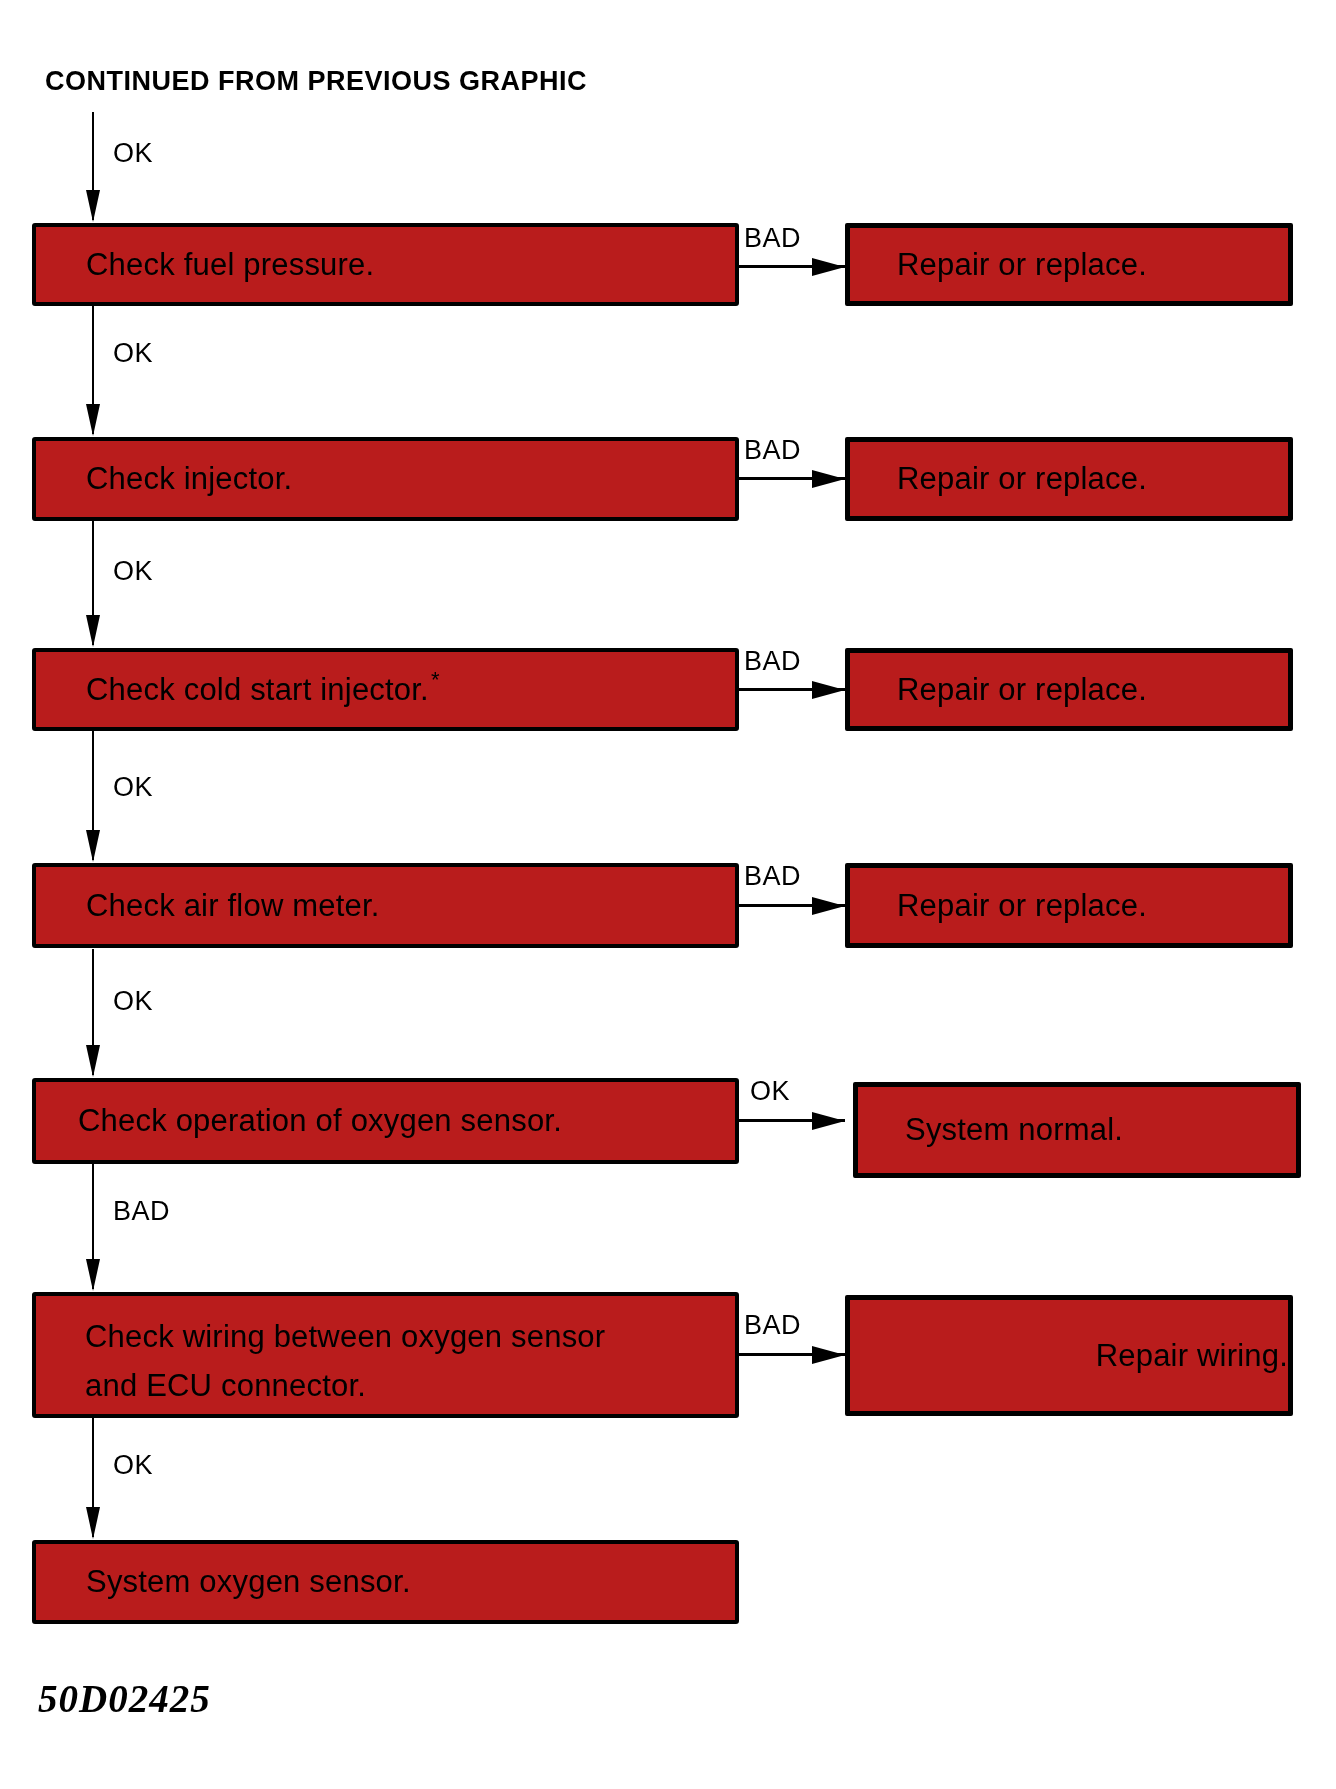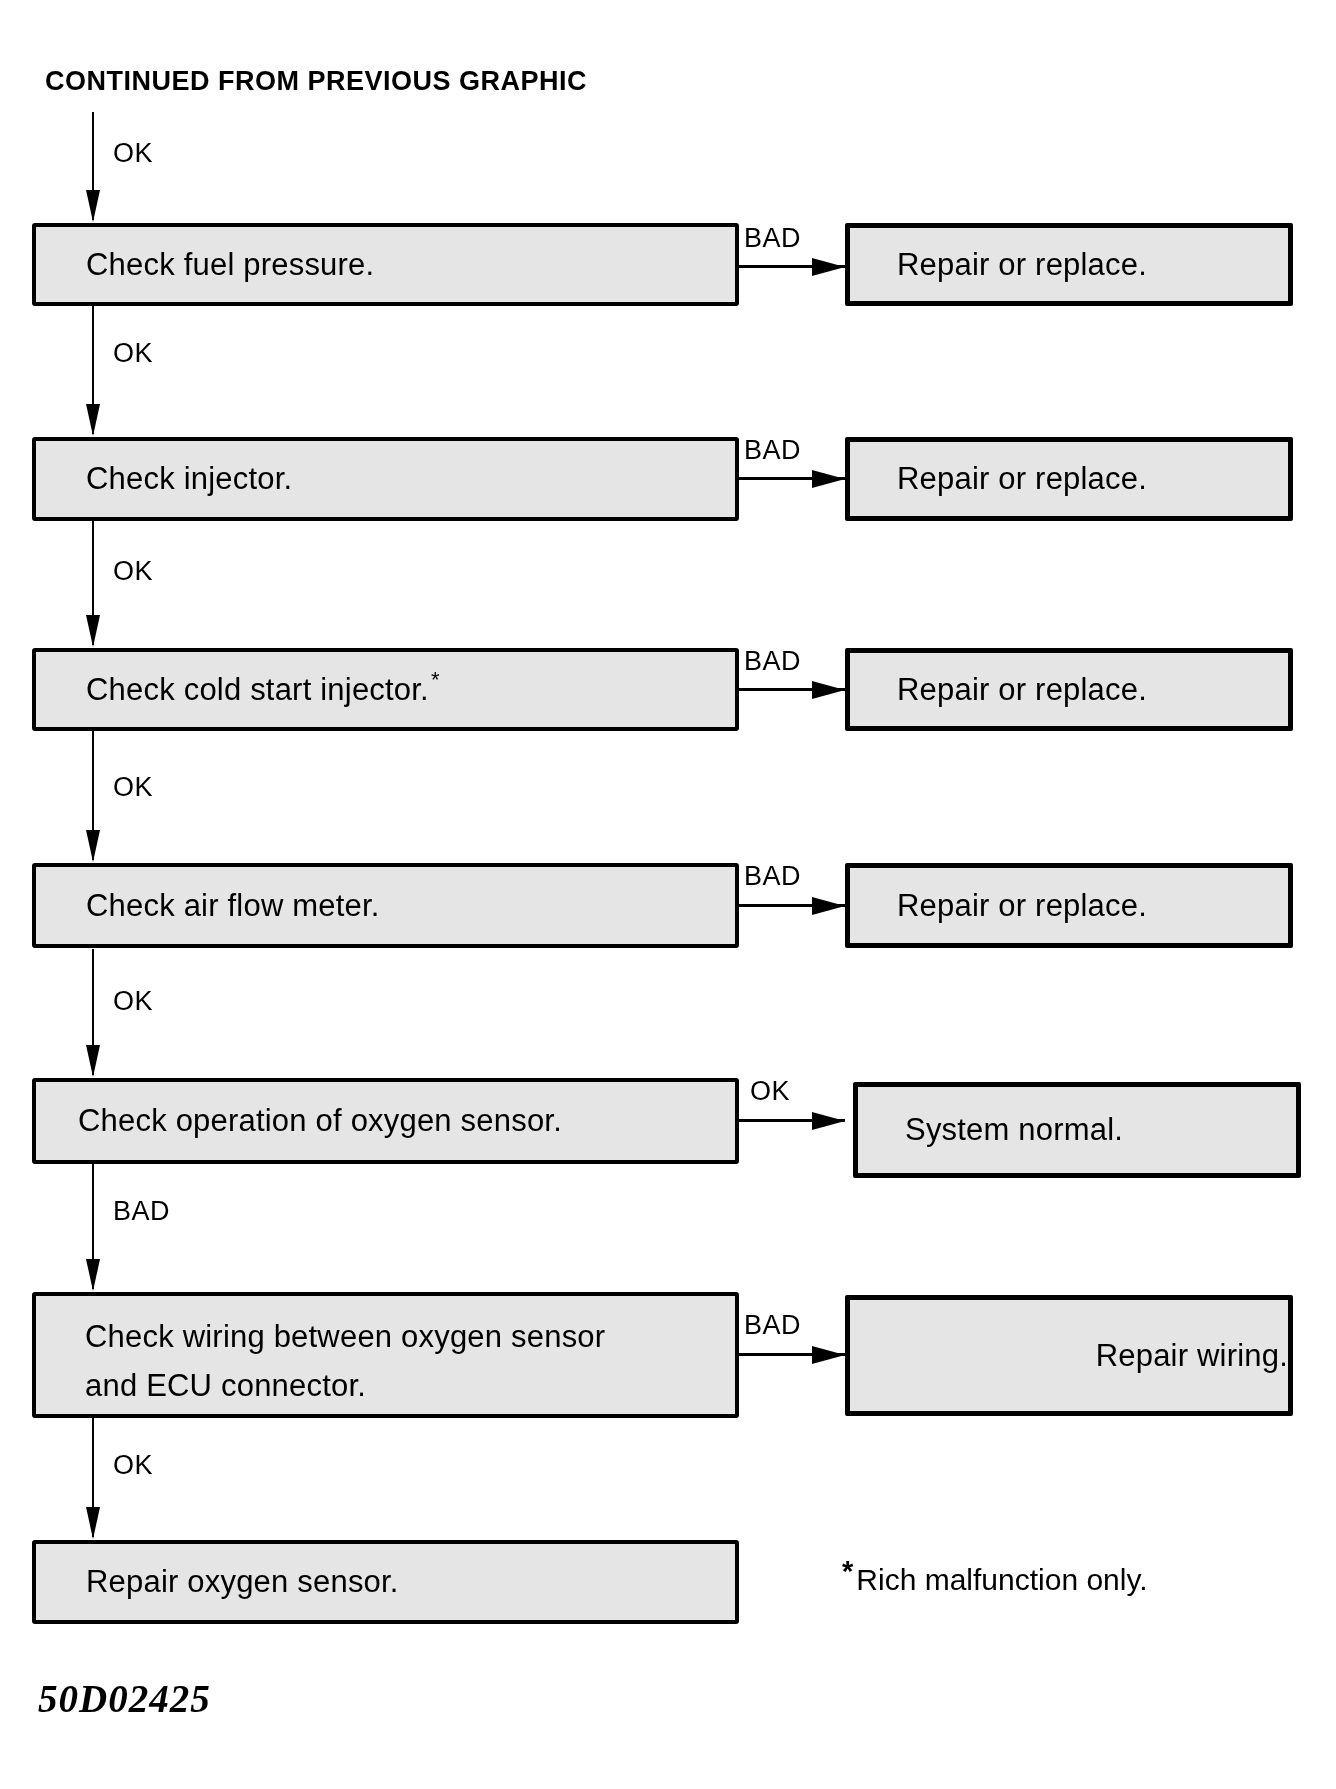--- a/index.html
+++ b/index.html
@@ -4,21 +4,21 @@
 <style>
   html,body{margin:0;padding:0;background:#fff;}
   body{width:1336px;height:1789px;position:relative;overflow:hidden;
        font-family:"Liberation Sans",sans-serif;color:#000;}
   .canvas{position:absolute;inset:0;background:#fff;}
 
   .title{position:absolute;left:45px;top:66px;font-size:27px;font-weight:bold;
          letter-spacing:.5px;white-space:nowrap;}
 
   
-  .box{position:absolute;box-sizing:border-box;background:#e5e5e5;border:4px solid #000;
+  .box{position:absolute;box-sizing:border-box;background:#b91c1c;border:4px solid #000;
        display:flex;align-items:center;font-size:31px;letter-spacing:.2px;white-space:nowrap;}
   .box--step{left:32px;width:707px;border-radius:3px;padding-left:50px;}
   .box--result{left:845px;width:448px;border-width:5px;border-radius:2px;padding-left:47px;}
   .box--wrap{white-space:normal;line-height:49px;align-items:center;padding-top:12px;}
   .box--wrap .wraptext{display:block;width:566px;}
 
   
   .vline{position:absolute;left:92px;width:2px;background:#000;}
   .vhead{position:absolute;left:86px;width:0;height:0;
          border-left:7px solid transparent;border-right:7px solid transparent;
@@ -127,22 +127,19 @@
   <div class="hline" style="top:1353px;"></div>
   <div class="hhead" style="top:1346px;"></div>
   <div class="box box--result" style="top:1295px;height:121px;justify-content:flex-end;">
     <span>Repair wiring.</span>
   </div>
   <div class="vline" style="top:1418px;height:119px;"></div>
   <div class="vhead" style="top:1507px;"></div>
   <div class="lbl lbl--down" style="top:1450px;">OK</div>
 
   <div class="box box--step" style="top:1540px;height:84px;">
-    <span>Repair oxygen sensor.</span>
+    <span>System oxygen sensor.</span>
   </div>
 
-  <div class="footnote">
-    <span class="star">*</span><span>Rich malfunction only.</span>
-  </div>
 
   <div class="figcode">50D02425</div>
 
 </div>
 
 </body></html>

